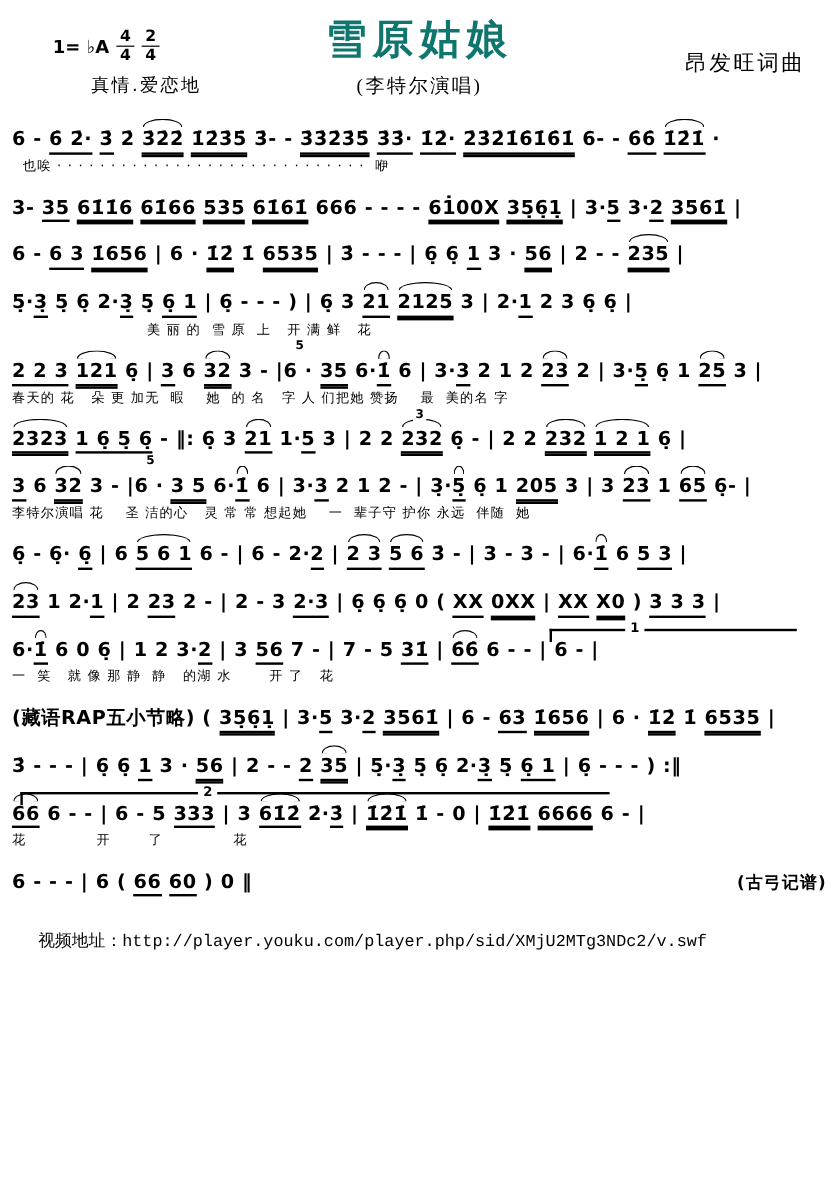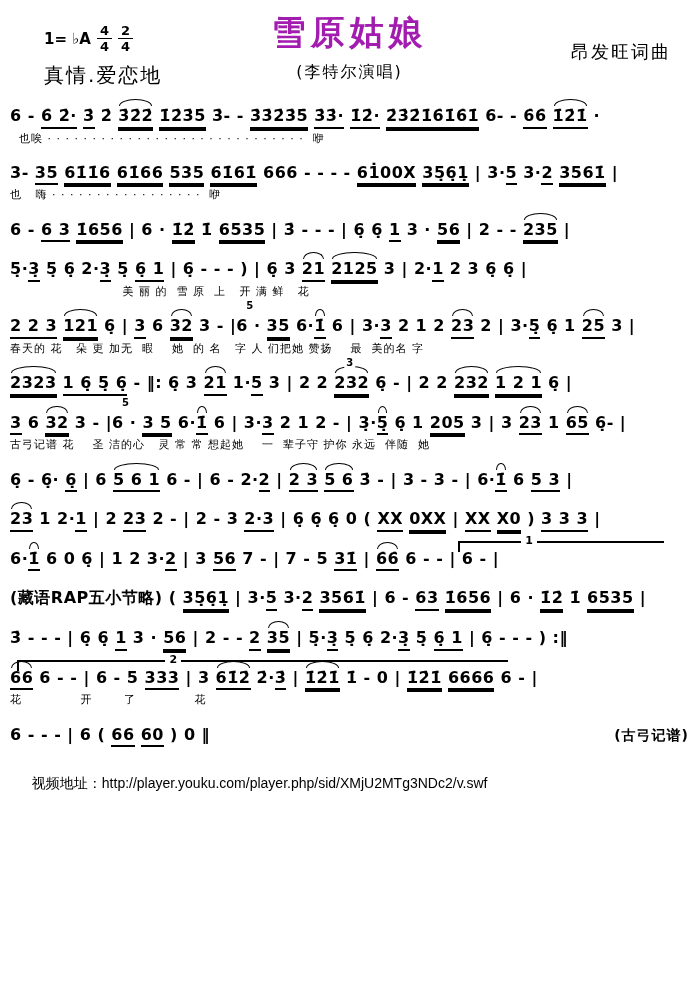--- a/index.html
+++ b/index.html
@@ -7,45 +7,45 @@
   .page{position:relative;width:699px;height:998px;background:#fff;}
 
   
   header{position:relative;height:96px;}
   .hdr-left{position:absolute;left:44px;top:24px;}
   .keyline{font-size:15px;font-weight:bold;display:flex;align-items:center;gap:6px;text-align:center;}
   .frac{display:inline-flex;flex-direction:column;align-items:center;line-height:1;font-size:13px;font-weight:bold;}
   .frac b{display:block;padding:0 3px;}
   .frac b.num{border-bottom:1.5px solid #000;padding-bottom:1px;}
   .frac b.den{padding-top:1px;}
-  .expr{font-size:20px;margin-top:9px;letter-spacing:2px;}
+  .expr{font-size:15px;margin-top:9px;letter-spacing:2px;margin-left:32px;}
   .hdr-center{position:absolute;left:0;right:0;top:10px;text-align:center;}
   h1{margin:0;font-size:34px;font-weight:bold;letter-spacing:5px;}
-  .performer{font-size:16px;margin-top:6px;letter-spacing:2px;}
+  .performer{font-size:16px;margin-top:6px;letter-spacing:2px;font-family:Liberation Serif, serif;}
   .hdr-right{position:absolute;right:28px;top:40px;font-size:18px;letter-spacing:2px;}
 
   
   main{display:block;}
   .sysline{position:relative;margin:0 10px 7px 10px;}
   .notation{display:flex;flex-wrap:nowrap;align-items:baseline;white-space:pre;
             font-weight:bold;font-size:16px;letter-spacing:.5px;padding-top:9px;line-height:1.35;}
   .seg{position:relative;display:inline-block;}
   .u1{border-bottom:2px solid #000;}
   .u2{border-bottom:2px solid #000;}
   .u2::after{content:"";position:absolute;left:0;right:0;bottom:-4px;border-top:2px solid #000;}
   .arc::before{content:"";position:absolute;left:1px;right:1px;top:-6px;height:6px;
                border:1.4px solid #000;border-bottom:none;border-radius:50% 50% 0 0/100% 100% 0 0;}
   .lbl{position:absolute;top:-14px;left:45%;transform:translateX(-50%);font-size:10px;font-style:normal;font-weight:bold;background:#fff;padding:0 2px;line-height:1;}
   .right-note{margin-left:auto;font-weight:bold;font-size:14px;letter-spacing:1px;}
   .lyrics{white-space:pre;font-size:11px;margin-top:3px;letter-spacing:1px;line-height:1.3;}
   .ending{position:absolute;top:2px;height:9px;border-top:2px solid #000;border-left:2px solid #000;z-index:2;}
   .ending i{position:absolute;top:-8px;left:30%;background:#fff;padding:0 4px;font-style:normal;font-size:11px;font-weight:bold;line-height:1;}
 
   footer{margin:12px 0 0 14px;font-size:14px;white-space:pre;}
-  .url{font-family:Liberation Sans, sans-serif;margin-top:41px;}
+  .url{font-family:Liberation Mono, monospace;margin-top:41px;}
 </style>
 </head>
 <body>
 
 <div class="page">
   <header>
     <div class="hdr-left">
       <div class="keyline">
         <span>1= ♭A</span>
         <span class="frac">
@@ -53,64 +53,64 @@
           <b class="den">4</b>
         </span>
         <span class="frac">
           <b class="num">2</b>
           <b class="den">4</b>
         </span>
       </div>
       <div class="expr">真情.爱恋地</div>
     </div>
     <div class="hdr-center">
-      <h1 style="color: #a21caf;">雪原姑娘</h1>
+      <h1 style="color: #0f766e;">雪原姑娘</h1>
       <div class="performer">(李特尔演唱)</div>
     </div>
     <div class="hdr-right">昂发旺词曲</div>
   </header>
 
   <main class="score">
       <div class="sysline">
         <div class="notation"><span class="seg u0">6 - </span><span class="seg u1">6̇ 2̇·</span><span class="seg u0"> </span><span class="seg u1">3̇</span><span class="seg u0"> 2̇ </span><span class="seg u2 arc">3̇2̇2̇</span><span class="seg u0"> </span><span class="seg u2">1̇2̇3̇5̇</span><span class="seg u0"> 3̇- - </span><span class="seg u2">3̇3̇2̇3̇5̇</span><span class="seg u0"> </span><span class="seg u1">3̇3̇·</span><span class="seg u0"> </span><span class="seg u1">1̇2̇·</span><span class="seg u0"> </span><span class="seg u2">2̇3̇2̇1̇6̇1̇6̇1̇</span><span class="seg u0"> 6- - </span><span class="seg u1">6̇6̇</span><span class="seg u0"> </span><span class="seg u1 arc">1̇2̇1̇</span><span class="seg u0"> ·</span></div>
         <div class="lyrics">  也唉 · · · · · · · · · · · · · · · · · · · · · · · · · · · · ·  咿</div>
       </div>
       <div class="sysline">
         <div class="notation"><span class="seg u0">3- </span><span class="seg u1">35</span><span class="seg u0"> </span><span class="seg u2">61̇1̇6</span><span class="seg u0"> </span><span class="seg u2">61̇66</span><span class="seg u0"> </span><span class="seg u2">535</span><span class="seg u0"> </span><span class="seg u2">61̇61̇</span><span class="seg u0"> 666 - - - - </span><span class="seg u2">61̇00X</span><span class="seg u0"> </span><span class="seg u2">35̣6̣1̣</span><span class="seg u0"> | 3·</span><span class="seg u1">5</span><span class="seg u0"> 3·</span><span class="seg u1">2</span><span class="seg u0"> </span><span class="seg u2">3561̇</span><span class="seg u0"> |</span></div>
-        <div class="lyrics">也   嗨 · · · · · · · · · · · · · · · · ·  咿</div>
       </div>
       <div class="sysline">
         <div class="notation"><span class="seg u0">6 - </span><span class="seg u1">6 3</span><span class="seg u0"> </span><span class="seg u2">1̇656</span><span class="seg u0"> | 6 · </span><span class="seg u2">1̇2̇</span><span class="seg u0"> 1̇ </span><span class="seg u2">6535</span><span class="seg u0"> | 3̇ - - - | 6̣ 6̣ </span><span class="seg u1">1</span><span class="seg u0"> 3 · </span><span class="seg u2">56</span><span class="seg u0"> | 2 - - </span><span class="seg u2 arc">235</span><span class="seg u0"> |</span></div>
       </div>
       <div class="sysline">
         <div class="notation"><span class="seg u0">5̣·</span><span class="seg u1">3̣</span><span class="seg u0"> 5̣ 6̣ 2·</span><span class="seg u1">3̣</span><span class="seg u0"> 5̣ </span><span class="seg u1">6̣ 1</span><span class="seg u0"> | 6̣ - - - ) | 6̣ 3 </span><span class="seg u1 arc">21</span><span class="seg u0"> </span><span class="seg u2 arc">2125</span><span class="seg u0"> 3 | 2·</span><span class="seg u1">1</span><span class="seg u0"> 2 3 6̣ 6̣ |</span></div>
         <div class="lyrics">                         美 丽 的  雪 原  上   开 满 鲜   花</div>
       </div>
       <div class="sysline">
         <div class="notation"><span class="seg u1">2 2 3</span><span class="seg u0"> </span><span class="seg u2 arc">121</span><span class="seg u0"> 6̣ | </span><span class="seg u1">3</span><span class="seg u0"> 6 </span><span class="seg u2 arc">32</span><span class="seg u0"> 3 - |</span><span class="seg u0">6 · <i class="lbl">5</i></span><span class="seg u2">35</span><span class="seg u0"> 6·</span><span class="seg u1 arc">1̇</span><span class="seg u0"> 6 | 3·</span><span class="seg u1">3</span><span class="seg u0"> 2 1 2 </span><span class="seg u1 arc">23</span><span class="seg u0"> 2 | 3·</span><span class="seg u1">5̣</span><span class="seg u0"> 6̣ 1 </span><span class="seg u1 arc">25</span><span class="seg u0"> 3 |</span></div>
         <div class="lyrics">春天的 花   朵 更 加无  暇    她  的 名   字 人 们把她 赞扬    最  美的名 字</div>
       </div>
       <div class="sysline">
         <div class="notation"><span class="seg u2 arc">2323</span><span class="seg u0"> </span><span class="seg u1">1 6̣ 5̣ 6̣</span><span class="seg u0"> - ‖: 6̣ 3 </span><span class="seg u1 arc">21</span><span class="seg u0"> 1·</span><span class="seg u1">5</span><span class="seg u0"> 3 | 2 2 </span><span class="seg u2 arc">232<i class="lbl">3</i></span><span class="seg u0"> 6̣ - | 2 2 </span><span class="seg u2 arc">232</span><span class="seg u0"> </span><span class="seg u2 arc">1 2 1</span><span class="seg u0"> 6̣ |</span></div>
       </div>
       <div class="sysline">
         <div class="notation"><span class="seg u1">3</span><span class="seg u0"> 6 </span><span class="seg u2 arc">32</span><span class="seg u0"> 3 - |</span><span class="seg u0">6 · <i class="lbl">5</i></span><span class="seg u2">3 5</span><span class="seg u0"> 6·</span><span class="seg u1 arc">1̇</span><span class="seg u0"> 6 | 3·</span><span class="seg u1">3</span><span class="seg u0"> 2 1 2 - | 3̣·</span><span class="seg u1 arc">5̣</span><span class="seg u0"> 6̣ 1 </span><span class="seg u2">205</span><span class="seg u0"> 3 | 3 </span><span class="seg u1 arc">23</span><span class="seg u0"> 1 </span><span class="seg u1 arc">65</span><span class="seg u0"> 6̣- |</span></div>
-        <div class="lyrics">古弓记谱 花    圣 洁的心   灵 常 常 想起她    一  辈子守 护你 永远  伴随  她</div>
+        <div class="lyrics">李特尔演唱 花    圣 洁的心   灵 常 常 想起她    一  辈子守 护你 永远  伴随  她</div>
       </div>
       <div class="sysline">
         <div class="notation"><span class="seg u0">6̣ - 6̣· </span><span class="seg u1">6̣</span><span class="seg u0"> | 6 </span><span class="seg u1 arc">5 6 1</span><span class="seg u0"> 6 - | 6 - 2·</span><span class="seg u1">2</span><span class="seg u0"> | </span><span class="seg u1 arc">2 3</span><span class="seg u0"> </span><span class="seg u1 arc">5 6</span><span class="seg u0"> 3̇ - | 3 - 3 - | 6·</span><span class="seg u1 arc">1̇</span><span class="seg u0"> 6 </span><span class="seg u1">5 3</span><span class="seg u0"> |</span></div>
       </div>
       <div class="sysline">
         <div class="notation"><span class="seg u1 arc">23</span><span class="seg u0"> 1 2·</span><span class="seg u1">1</span><span class="seg u0"> | 2 </span><span class="seg u1">23</span><span class="seg u0"> 2 - | 2 - 3 </span><span class="seg u1">2·3</span><span class="seg u0"> | 6̣ 6̣ 6̣ 0 ( </span><span class="seg u1">XX</span><span class="seg u0"> </span><span class="seg u2">0XX</span><span class="seg u0"> | </span><span class="seg u1">XX</span><span class="seg u0"> </span><span class="seg u2">X0</span><span class="seg u0"> ) </span><span class="seg u1">3 3 3</span><span class="seg u0"> |</span></div>
       </div>
       <div class="sysline">
         <div class="ending" style="left: 66%; width: 30%;">
           <i>1</i>
         </div>
         <div class="notation"><span class="seg u0">6·</span><span class="seg u1 arc">1̇</span><span class="seg u0"> 6 0 6̣ | 1 2 3·</span><span class="seg u1">2</span><span class="seg u0"> | 3 </span><span class="seg u1">56</span><span class="seg u0"> 7 - | 7 - 5 </span><span class="seg u1">31̇</span><span class="seg u0"> | </span><span class="seg u1 arc">6̇6̇</span><span class="seg u0"> 6 - - | 6 - |</span></div>
+        <div class="lyrics">一  笑   就 像 那 静  静   的湖 水       开 了   花</div>
       </div>
       <div class="sysline">
         <div class="notation"><span class="seg u0">(藏语RAP五小节略) ( </span><span class="seg u2">35̣6̣1̣</span><span class="seg u0"> | 3·</span><span class="seg u1">5</span><span class="seg u0"> 3·</span><span class="seg u1">2</span><span class="seg u0"> </span><span class="seg u2">3561̇</span><span class="seg u0"> | 6 - </span><span class="seg u1">63</span><span class="seg u0"> </span><span class="seg u2">1̇656</span><span class="seg u0"> | 6 · </span><span class="seg u2">1̇2̇</span><span class="seg u0"> 1̇ </span><span class="seg u2">6535</span><span class="seg u0"> |</span></div>
       </div>
       <div class="sysline">
         <div class="notation"><span class="seg u0">3̇ - - - | 6̣ 6̣ </span><span class="seg u1">1</span><span class="seg u0"> 3 · </span><span class="seg u2">56</span><span class="seg u0"> | 2 - - </span><span class="seg u1">2</span><span class="seg u0"> </span><span class="seg u2 arc">35</span><span class="seg u0"> | 5̣·</span><span class="seg u1">3̣</span><span class="seg u0"> 5̣ 6̣ 2·</span><span class="seg u1">3̣</span><span class="seg u0"> 5̣ </span><span class="seg u1">6̣ 1</span><span class="seg u0"> | 6̣ - - - ) :‖</span></div>
       </div>
       <div class="sysline">
         <div class="ending" style="left: 1%; width: 72%;">
           <i>2</i>

